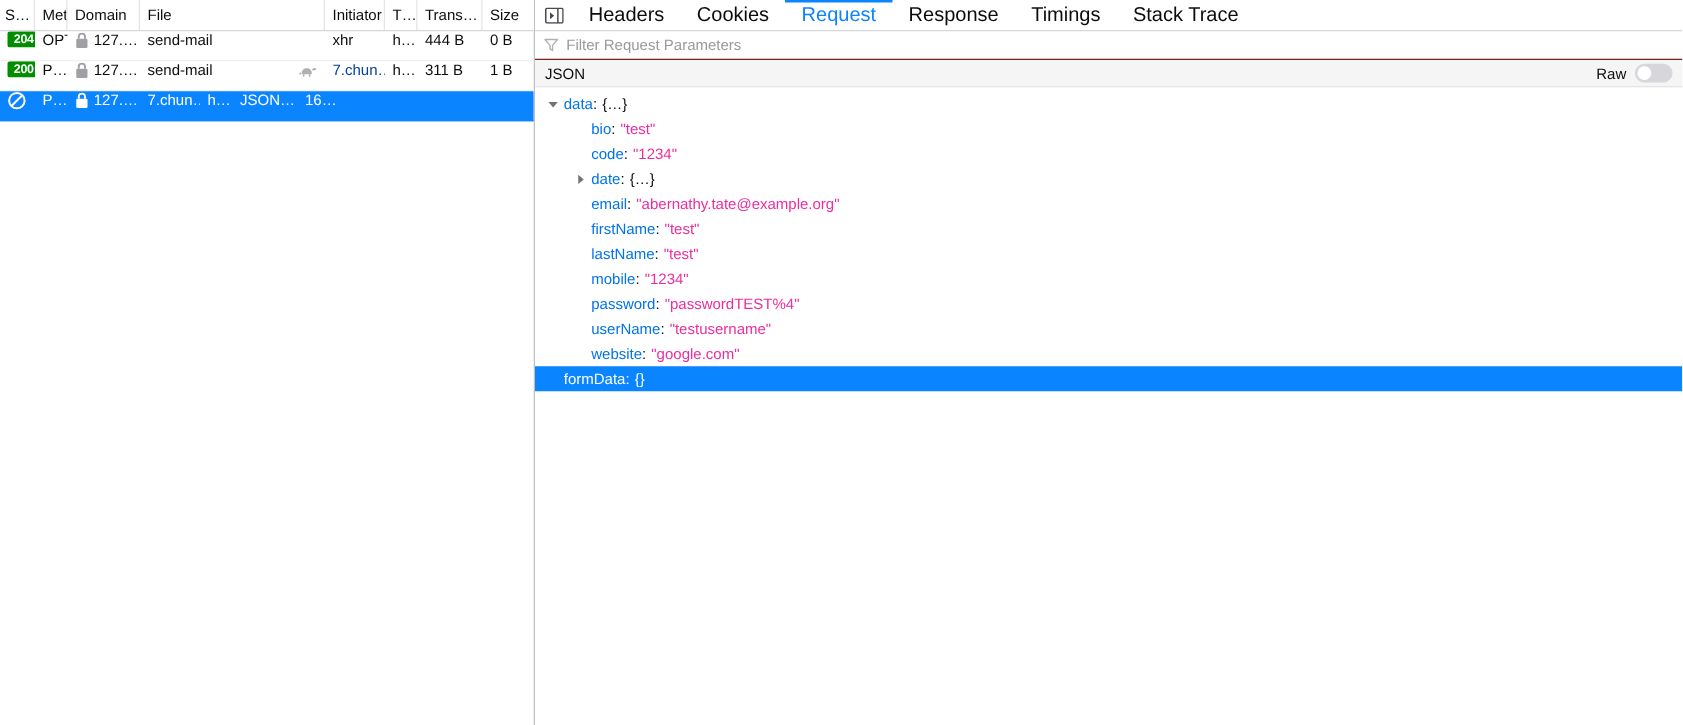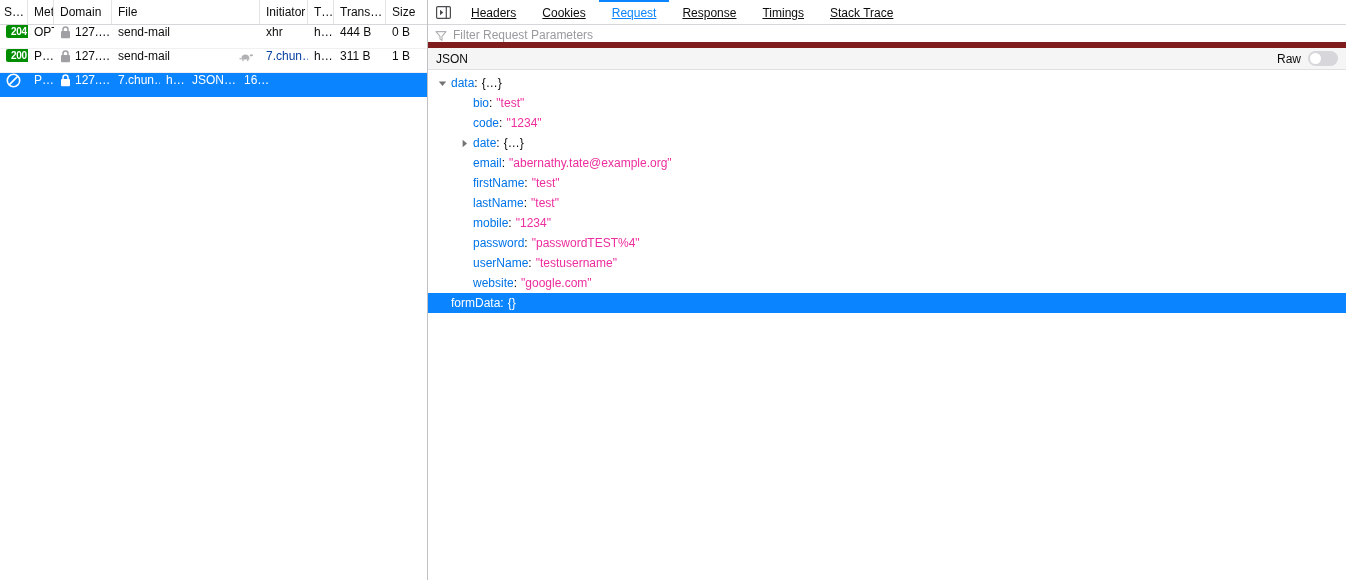--- a/index.html
+++ b/index.html
@@ -122,38 +122,37 @@
     width: 30px;
     display: flex;
     align-items: center;
     justify-content: center;
     cursor: pointer;
   }
   .tab {
     display: flex;
     align-items: center;
     padding: 0 13px;
-    font-size: 12px;
+    font-size: 16px;
     color: #0c0c0d;
     cursor: pointer;
     border-top: 3px solid transparent;
     margin-top: -1px;
     white-space: nowrap;
-    text-decoration: underline;
   }
   .tab.active {
     color: #0a84ff;
     border-top-color: #0a84ff;
   }
 
   .filterbar {
     display: flex;
-    align-items: flex-end;
+    align-items: center;
     height: 23px;
-    border-bottom: 6px solid #7f1d1d;
+    border-bottom: 1px solid #7f1d1d;
     padding: 0 7px;
     flex: none;
   }
   .filterbar .funnel { margin-right: 6px; }
   .filter-input {
     border: none;
     outline: none;
     background: transparent;
     font-family: "Liberation Sans", sans-serif;
     font-size: 12px;

